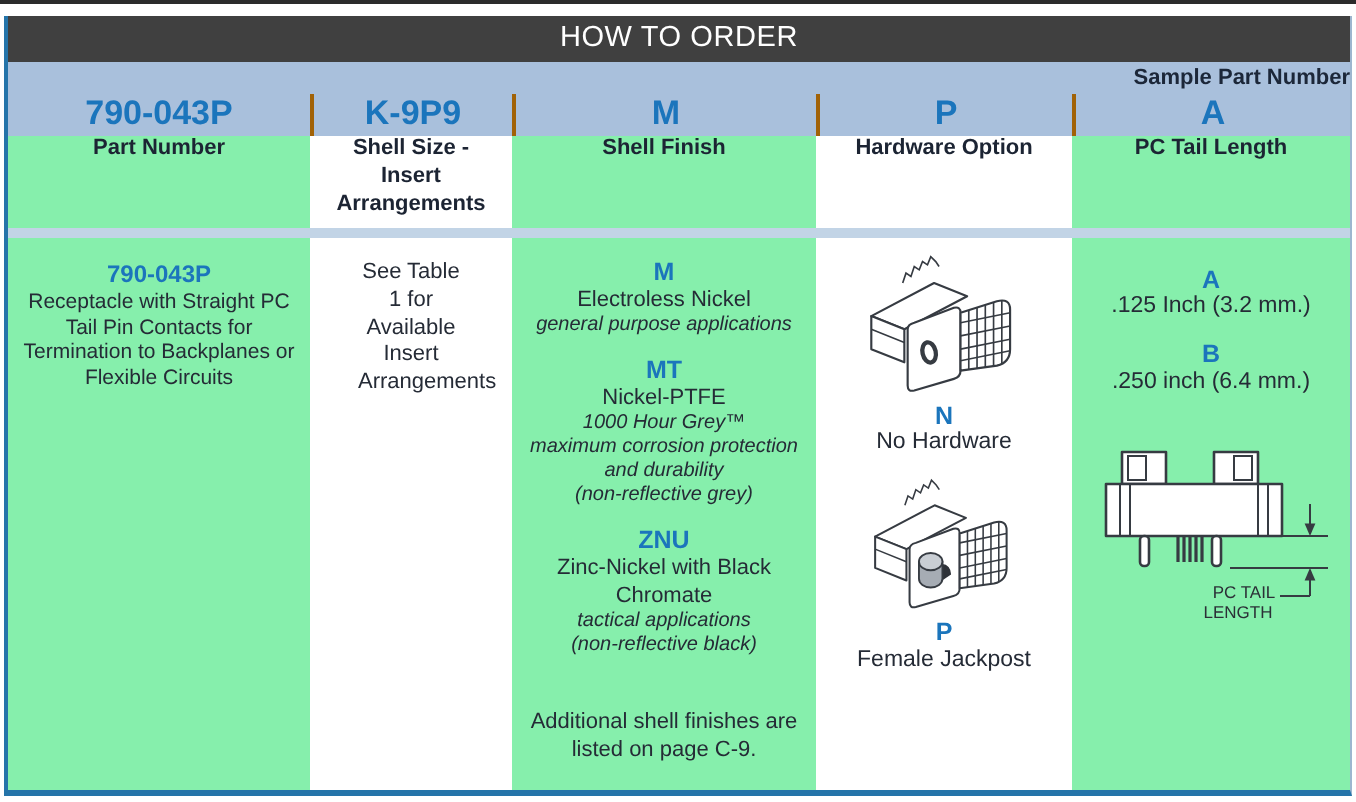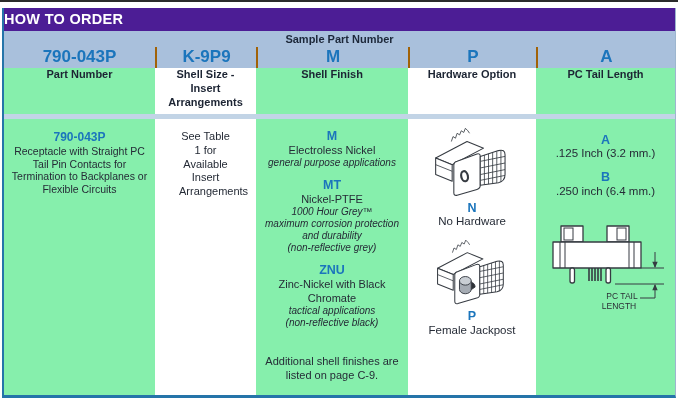--- a/index.html
+++ b/index.html
@@ -6,26 +6,26 @@
   body { background:#f4f4f4; font-family:"Liberation Sans", sans-serif; }
   .page {
     width:678px; height:401px; background:#fff; position:relative;
     border-top:2px solid #2b2b2b; padding:6px 2px 3px 2px;
   }
   .table-wrap {
     height:100%; display:flex; flex-direction:column;
     border-left:2px solid #2574a9; border-right:1px solid #9db6cf; border-bottom:3px solid #2574a9;
   }
   .title-bar {
-    height:23px; background:#4c1d95; color:#fff; font-weight:bold; font-size:14.5px;
-    line-height:23px; letter-spacing:.3px;
+    height:23px; background:#404040; color:#fff; font-weight:normal; font-size:14.5px;
+    text-align:center; line-height:23px; letter-spacing:.3px;
   }
   .sample-band { background:#a9c0dc; }
   .sample-label {
-    height:16px; text-align:center; font-weight:bold; font-size:11px; color:#1c2739; padding-top:2px;
+    height:16px; text-align:right; font-weight:bold; font-size:11px; color:#1c2739; padding-top:2px;
   }
   .grid { display:grid; grid-template-columns:151px 101px 152px 128px 139px; }
   .sample-row { height:21px; }
   .sample-row > div {
     text-align:center; font-weight:bold; font-size:17px; color:#1b75bc; line-height:19px;
     border-left:2px solid #a16207;
   }
   .sample-row > div:first-child { border-left:none; }
   .head-row { height:46px; }
   .head-row > div {

